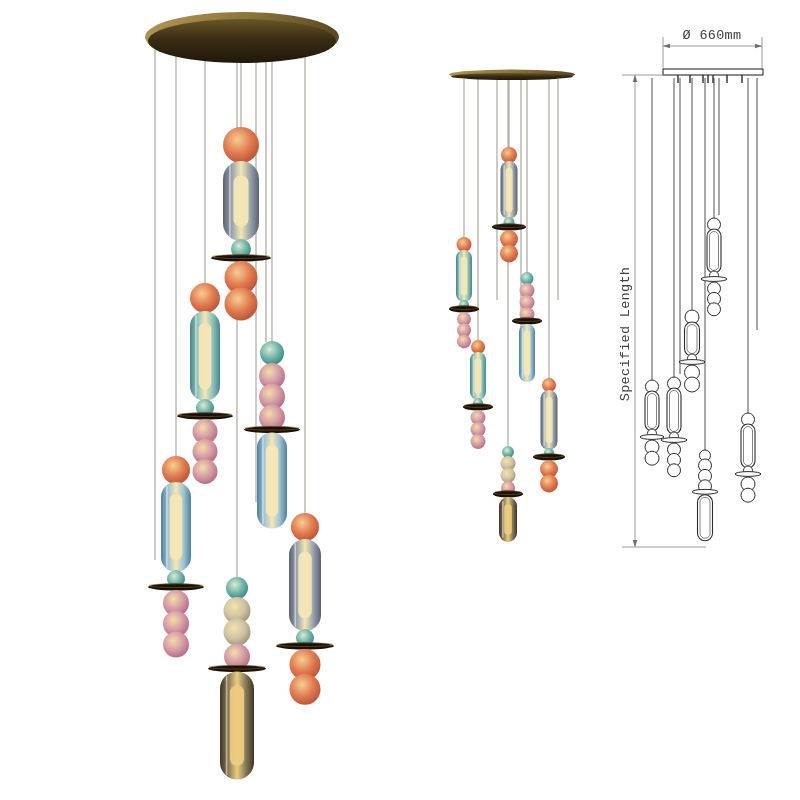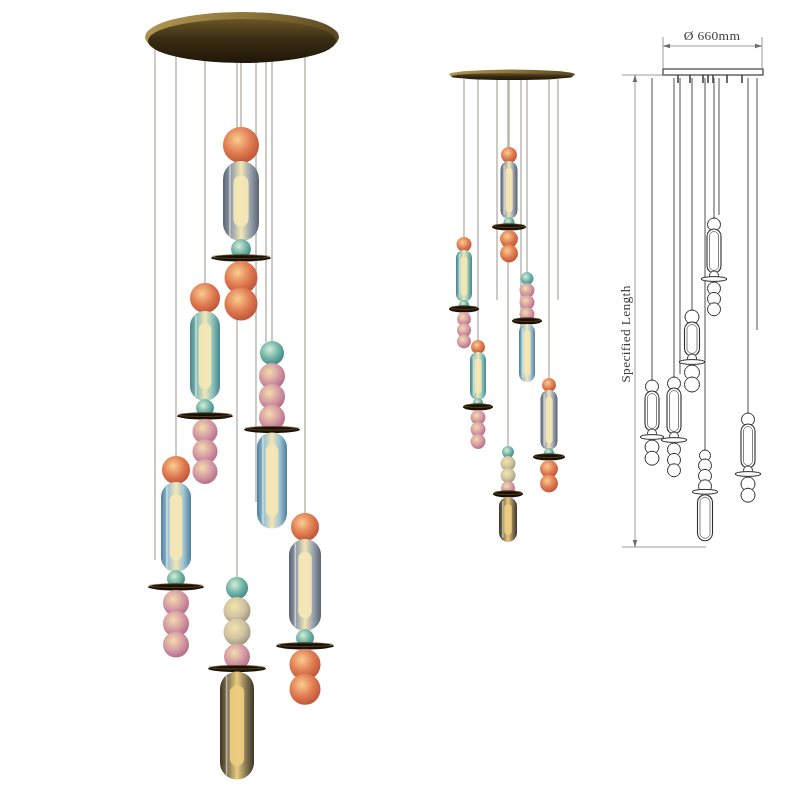--- a/index.html
+++ b/index.html
@@ -1,18 +1,18 @@
 <!DOCTYPE html>
 <html><head>
 <meta charset="utf-8">
 <style>
   html,body{margin:0;padding:0;background:#ffffff;}
   .canvas{
     position:relative;width:800px;height:800px;background:#ffffff;overflow:hidden;
-    font-family:Liberation Serif, serif;
+    font-family:Liberation Mono, monospace;
   }
   .canvas svg{position:absolute;left:0;top:0;}
   .dim-label{
     position:absolute;color:#3f3f3f;font-size:13.5px;line-height:15px;
     letter-spacing:0.3px;white-space:nowrap;text-align:center;
   }
   .dia-label{left:660px;top:28px;width:104px;}
   .len-label{left:546px;top:326px;width:160px;height:16px;transform:rotate(-90deg);}
 </style>
 </head>

